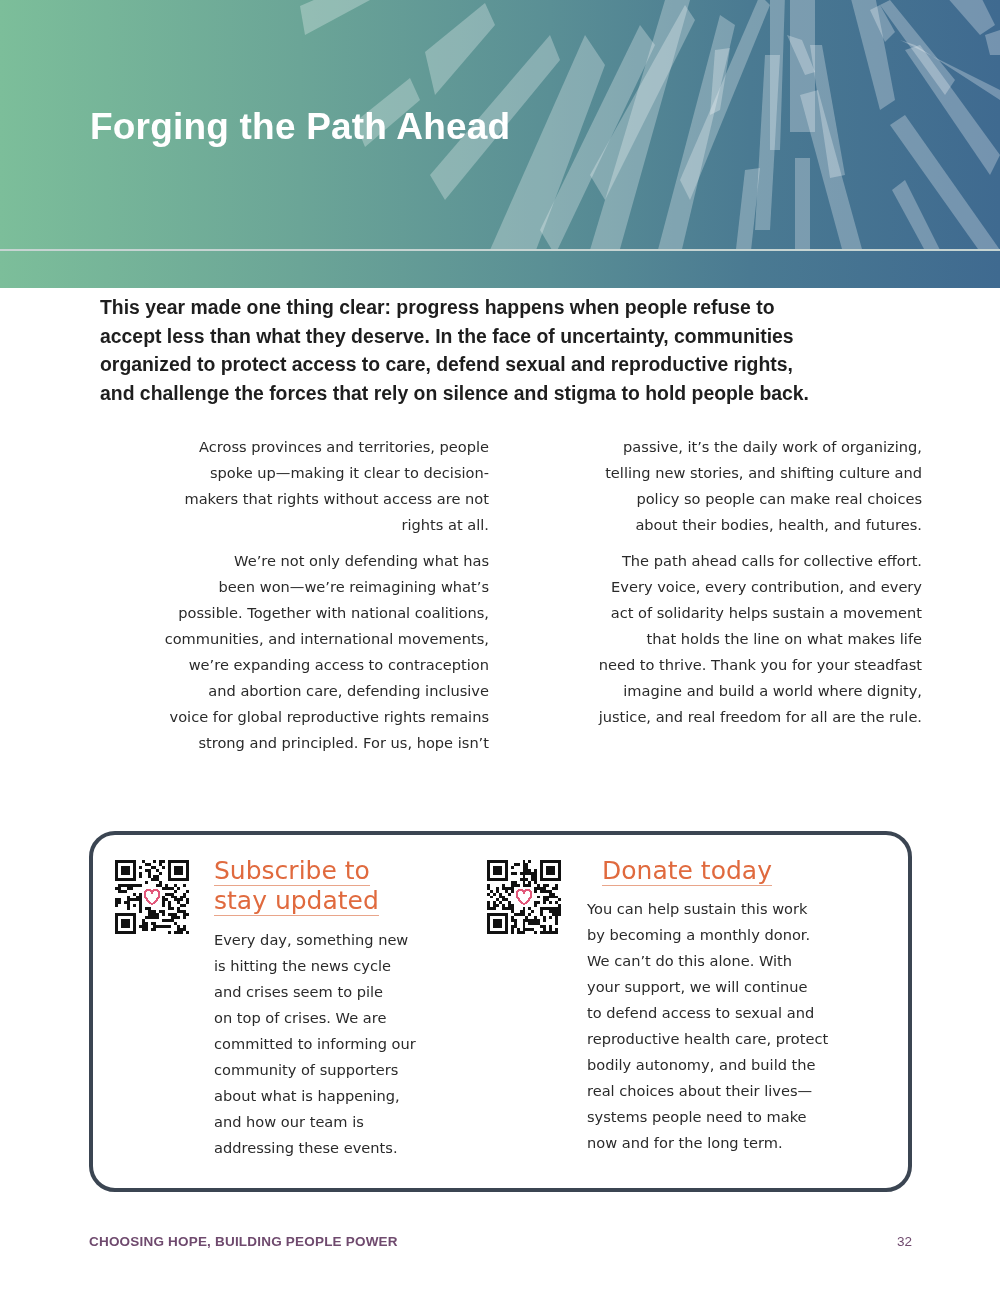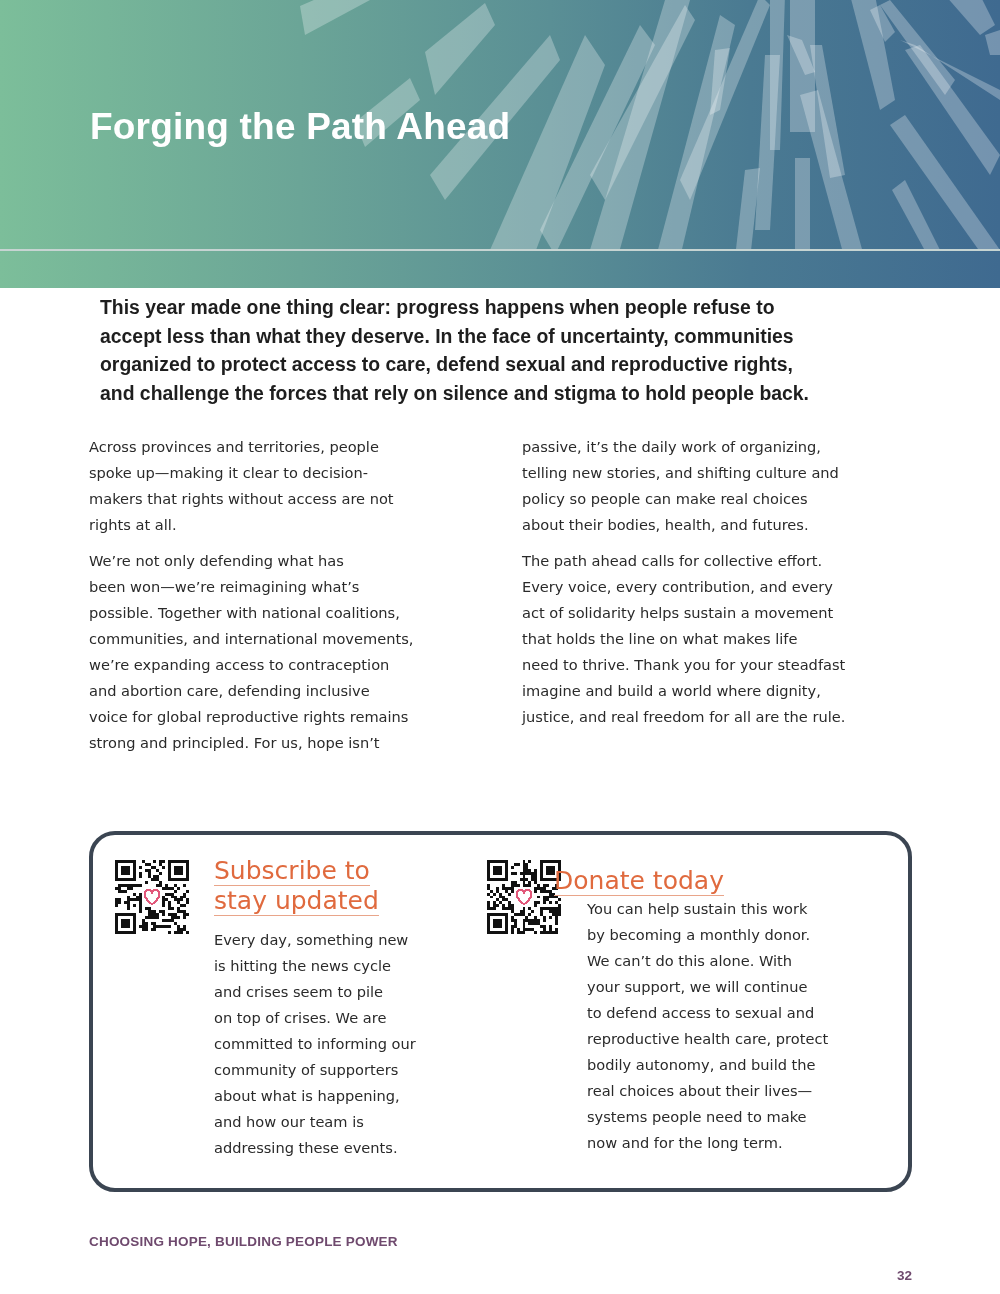--- a/index.html
+++ b/index.html
@@ -25,21 +25,21 @@
     font-size: 19.4px; line-height: 28.5px; color: #1e1e1e; margin-left: 11px;
   }
 
   .col {
     position: absolute; top: 434px; width: 400px;
     font-family: "DejaVu Sans", sans-serif; font-size: 14.6px; line-height: 26px; color: #2a2a2a;
   }
   .col.left { left: 89px; }
   .col.right { left: 522px; }
   .col p { margin-bottom: 10px; }
-  .col p .ln { display: block; white-space: nowrap; }
+  .col p .ln { display: block; white-space: nowrap; text-align: right; }
 
   .cta-box {
     position: absolute; left: 89px; top: 831px; width: 823px; height: 361px;
     border: 4px solid #3b4552; border-radius: 26px; background: #ffffff;
   }
 
   .qr {
     position: absolute; width: 74px; height: 74px; background: #ffffff;
   }
   .qr svg { width: 74px; height: 74px; display: block; }
@@ -53,22 +53,22 @@
     position: absolute; font-family: "DejaVu Sans", sans-serif; font-size: 14.6px; line-height: 26px; color: #2a2a2a;
   }
   .cta-body .ln { display: block; white-space: nowrap; }
 
   .footer-left {
     position: absolute; left: 89px; top: 1234px;
     font-family: "Liberation Sans", sans-serif; font-weight: bold;
     font-size: 13.5px; color: #6f4a6e; letter-spacing: 0.2px;
   }
   .footer-right {
-    position: absolute; left: 890px; top: 1268px; width: 22px; text-align: right;
-    font-family: "Liberation Sans", sans-serif; font-weight: bold;
+    position: absolute; left: 890px; top: 1234px; width: 22px; text-align: right;
+    font-family: "Liberation Sans", sans-serif; font-weight: normal;
     font-size: 13.5px; color: #6f4a6e;
   }
 </style>
 </head>
 <body>
 
 <div class="hero">
   <svg class="rays" viewBox="0 0 1000 251" preserveAspectRatio="none">
     <g fill="#ffffff" fill-opacity="0.28">
       <polygon points="300,6 360,-20 370,0 305,35"></polygon>
@@ -543,21 +543,21 @@
       <rect x="2" y="2" width="3" height="3" fill="#111111"></rect>
       <rect x="18" y="0" width="7" height="7" fill="#111111"></rect>
       <rect x="19" y="1" width="5" height="5" fill="#ffffff"></rect>
       <rect x="20" y="2" width="3" height="3" fill="#111111"></rect>
       <rect x="0" y="18" width="7" height="7" fill="#111111"></rect>
       <rect x="1" y="19" width="5" height="5" fill="#ffffff"></rect>
       <rect x="2" y="20" width="3" height="3" fill="#111111"></rect>
       <path d="M12.5 15 C10 13 9.5 11.5 10.5 10.5 C11.3 9.7 12.2 10.2 12.5 11 C12.8 10.2 13.7 9.7 14.5 10.5 C15.5 11.5 15 13 12.5 15 Z" fill="none" stroke="#e2587a" stroke-width="0.7"></path>
     </svg>
 </div>
-<div class="cta-title" style="left:554px; top:856px;margin-top:10px;">
+<div class="cta-title" style="left:602px; top:856px;">
   <span class="ln">Donate today</span>
 </div>
 <div class="cta-body" style="left:587px; top:896px;">
   <span class="ln">You can help sustain this work</span>
   <span class="ln">by becoming a monthly donor.</span>
   <span class="ln">We can’t do this alone. With</span>
   <span class="ln">your support, we will continue</span>
   <span class="ln">to defend access to sexual and</span>
   <span class="ln">reproductive health care, protect</span>
   <span class="ln">bodily autonomy, and build the</span>

